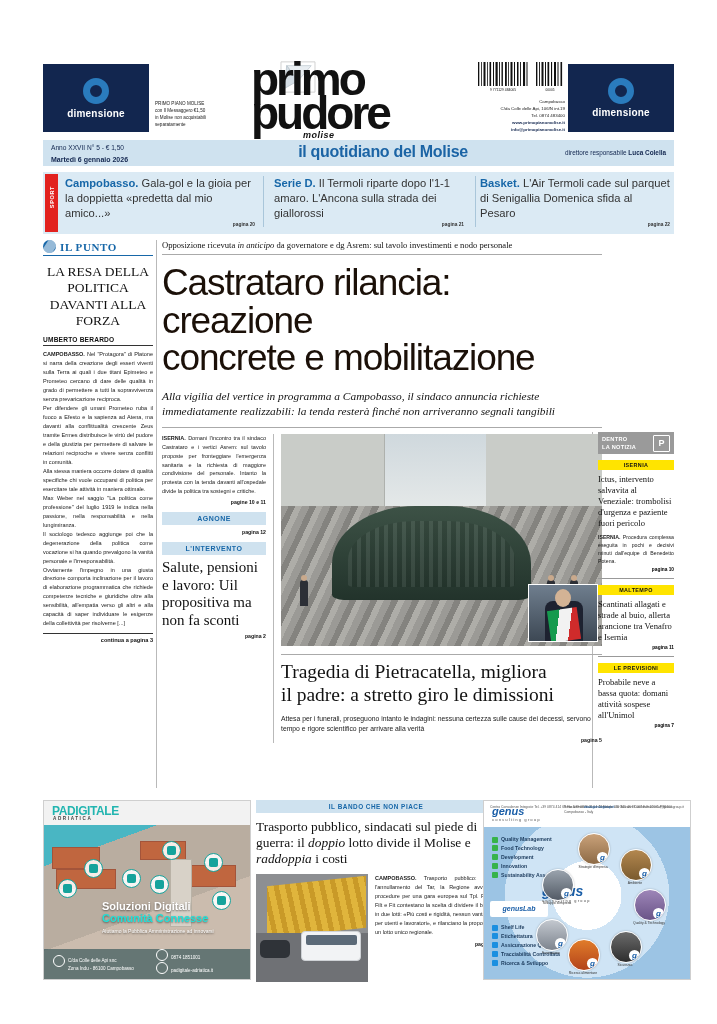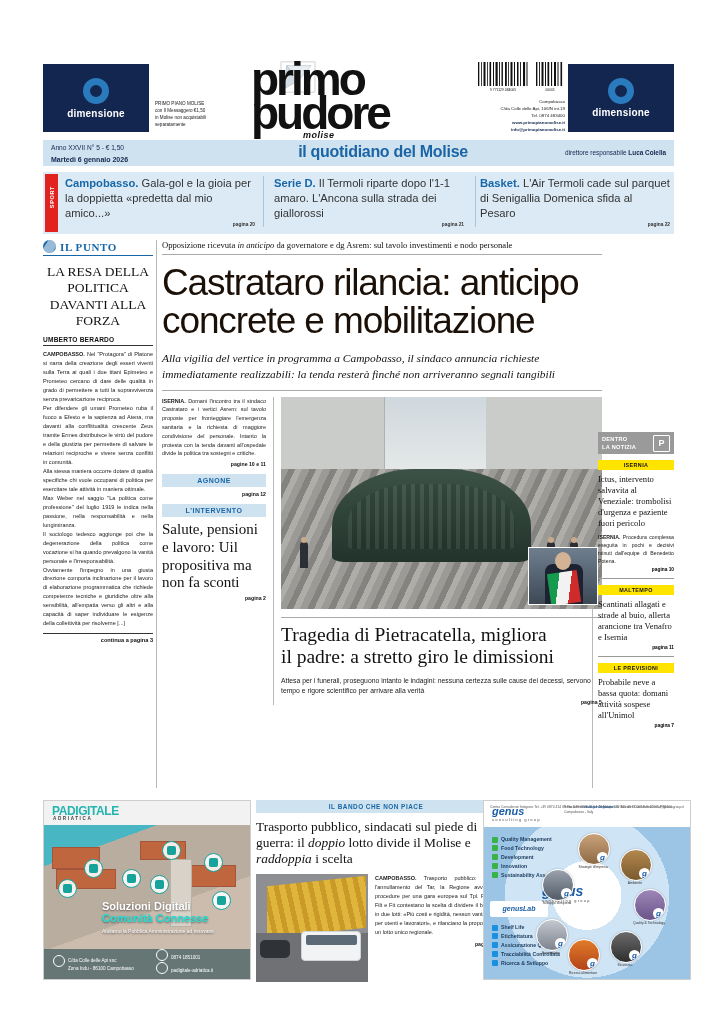--- a/index.html
+++ b/index.html
@@ -301,21 +301,21 @@
         <p>Max Weber nel saggio "La politica come professione" del luglio 1919 le indica nella passione, nella responsabilità e nella lungimiranza.</p>
         <p>Il sociologo tedesco aggiunge poi che la degenerazione della politica come vocazione si ha quando prevalgono la vanità personale e l'irresponsabilità.</p>
         <p>Ovviamente l'impegno in una giusta direzione comporta inclinazione per il lavoro di elaborazione programmatica che richiede competenze tecniche e giuridiche oltre alla sensibilità, all'empatia verso gli altri e alla capacità di saper individuare le esigenze della collettività per risolverne [...]</p>
       </div>
       <div class="ed-cont">continua a pagina 3</div>
     </div>
 
     <div class="col-main">
       <div class="kicker"><span>Opposizione ricevuta </span><i>in anticipo</i><span> da governatore e dg Asrem: sul tavolo investimenti e nodo personale</span></div>
       <h1 class="headline">
-        <div>Castrataro rilancia: anticipo</div>
+        <div>Castrataro rilancia: creazione</div>
         <div>concrete e mobilitazione</div>
       </h1>
       <div class="subhead">Alla vigilia del vertice in programma a Campobasso, il sindaco annuncia richieste immediatamente realizzabili: la tenda resterà finché non arriveranno segnali tangibili</div>
 
       <div class="main-row">
         <div class="main-col1">
           <div class="mini-txt"><b>ISERNIA.</b><span> Domani l'incontro tra il sindaco Castrataro e i vertici Asrem: sul tavolo proposte per fronteggiare l'emergenza sanitaria e la richiesta di maggiore condivisione del personale. Intanto la protesta con la tenda davanti all'ospedale divide la politica tra sostegni e critiche.</span></div>
           <div class="pag">pagine 10 e 11</div>
 
           <div class="sechead">AGNONE</div>
@@ -441,21 +441,21 @@
         </div>
         <div class="pa-dot" style="left:112px;bottom:18px;"></div>
         <div class="pa-ct" style="left:127px;bottom:18px;">0874 1851001</div>
         <div class="pa-dot" style="left:112px;bottom:5px;"></div>
         <div class="pa-ct" style="left:127px;bottom:5px;">padigitale-adriatica.it</div>
       </div>
     </div>
 
     <div class="mid-bottom">
       <div class="bando">IL BANDO CHE NON PIACE</div>
-      <div class="mb-title"><span>Trasporto pubblico, sindacati sul piede di guerra: il </span><i>doppio</i><span> lotto divide il Molise e </span><i>raddoppia</i><span> i scelta</span></div>
+      <div class="mb-title"><span>Trasporto pubblico, sindacati sul piede di guerra: il </span><i>doppio</i><span> lotto divide il Molise e </span><i>raddoppia</i><span> i costi</span></div>
       <div class="mb-row">
         <div class="mb-photo">
           <div class="canopy"></div>
           <div class="pav"></div>
           <div class="bus"></div>
           <div class="car"></div>
         </div>
         <div class="mb-txt">
           <b>CAMPOBASSO.</b><span> Trasporto pubblico: dopo l'annullamento del Tar, la Regione avvia le procedure per una gara europea sul Tpl. Faisa, Filt e Fit contestano la scelta di dividere il bacino in due lotti: «Più costi e rigidità, nessun vantaggio per utenti e lavoratori», e rilanciano la proposta di un lotto unico regionale.</span>
           <div class="pag">pagina 2</div>

